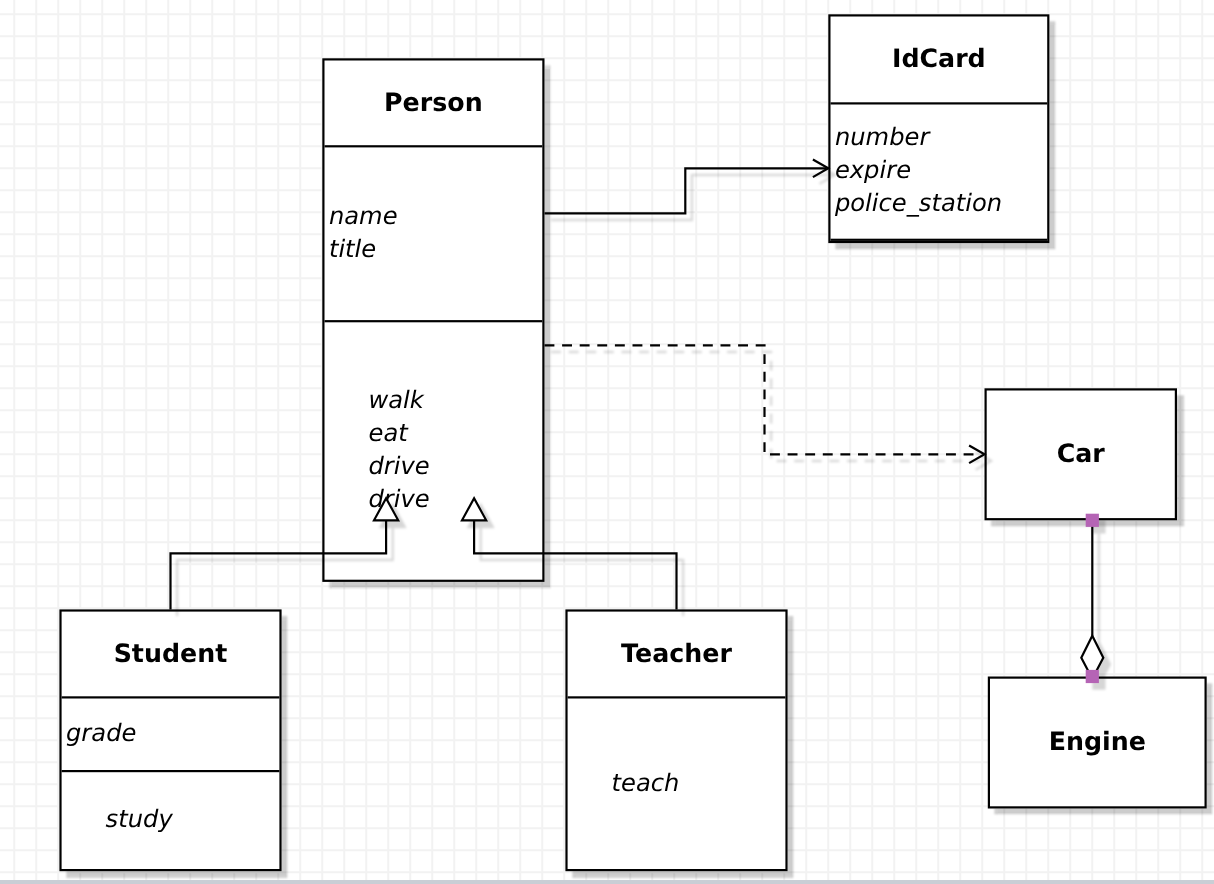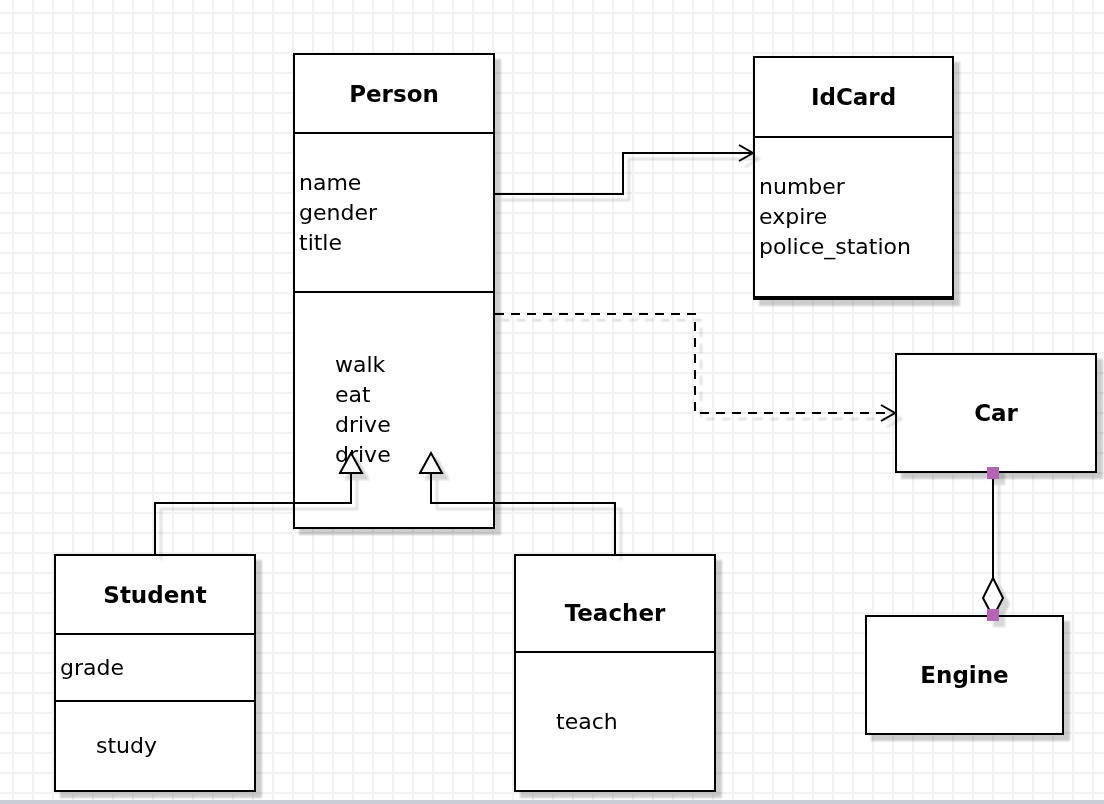--- a/index.html
+++ b/index.html
@@ -55,20 +55,21 @@
     overflow: hidden;
   }
   .uml-section.last {
     flex: 1;
     border-bottom: none;
     padding-left: 40px;
   }
   .uml-line {
     line-height: 30px;
     white-space: nowrap;
+    font-style: italic;
   }
   #edge-layer {
     position: absolute;
     left: 0;
     top: 0;
     pointer-events: none;
   }
   .edges {
     filter: drop-shadow(6px 6px 1px rgba(0,0,0,0.16));
   }
@@ -101,61 +102,60 @@
 </style>
 </head>
 <body>
 
 <div id="canvas">
 
   <div class="uml-class" style="left:293px; top:53px; width:202px; height:476px;">
     <div class="uml-title" style="height:79px;">Person</div>
     <div class="uml-section" style="height:159px;">
       <div class="uml-line">name</div>
-      <div class="uml-line">gender</div>
       <div class="uml-line">title</div>
     </div>
     <div class="uml-section last">
       <div class="uml-line">walk</div>
       <div class="uml-line">eat</div>
       <div class="uml-line">drive</div>
       <div class="uml-line">drive</div>
     </div>
   </div>
 
-  <div class="uml-class" style="left:753px; top:13px; width:201px; height:244px;margin-top:43px;">
+  <div class="uml-class" style="left:753px; top:13px; width:201px; height:208px;">
     <div class="uml-title" style="height:80px;">IdCard</div>
     <div class="uml-section" style="height:162px;">
       <div class="uml-line">number</div>
       <div class="uml-line">expire</div>
       <div class="uml-line">police_station</div>
     </div>
     <div class="uml-section last"></div>
   </div>
 
-  <div class="uml-class" style="left:895px; top:353px; width:202px; height:120px;">
+  <div class="uml-class" style="left:895px; top:353px; width:175px; height:120px;">
     <div class="uml-title only">Car</div>
   </div>
 
-  <div class="uml-class" style="left:865px; top:615px; width:199px; height:120px;">
+  <div class="uml-class" style="left:898px; top:615px; width:199px; height:120px;">
     <div class="uml-title only">Engine</div>
   </div>
 
   <div class="uml-class" style="left:54px; top:554px; width:202px; height:238px;">
     <div class="uml-title" style="height:79px;">Student</div>
     <div class="uml-section" style="height:67px;">
       <div class="uml-line">grade</div>
     </div>
     <div class="uml-section last">
       <div class="uml-line">study</div>
     </div>
   </div>
 
   <div class="uml-class" style="left:514px; top:554px; width:202px; height:238px;">
-    <div class="uml-title" style="height:79px;margin-top:18px;">Teacher</div>
+    <div class="uml-title" style="height:79px;">Teacher</div>
     <div class="uml-section last">
       <div class="uml-line">teach</div>
     </div>
   </div>
 
   <svg id="edge-layer" width="1104" height="804" viewBox="0 0 1104 804">
     <g class="edges">
 
       <polyline class="edge" points="495,194 623,194 623,153 751,153"></polyline>
       <path class="marker-open" d="M 739,145 L 753,153 L 739,161"></path>

